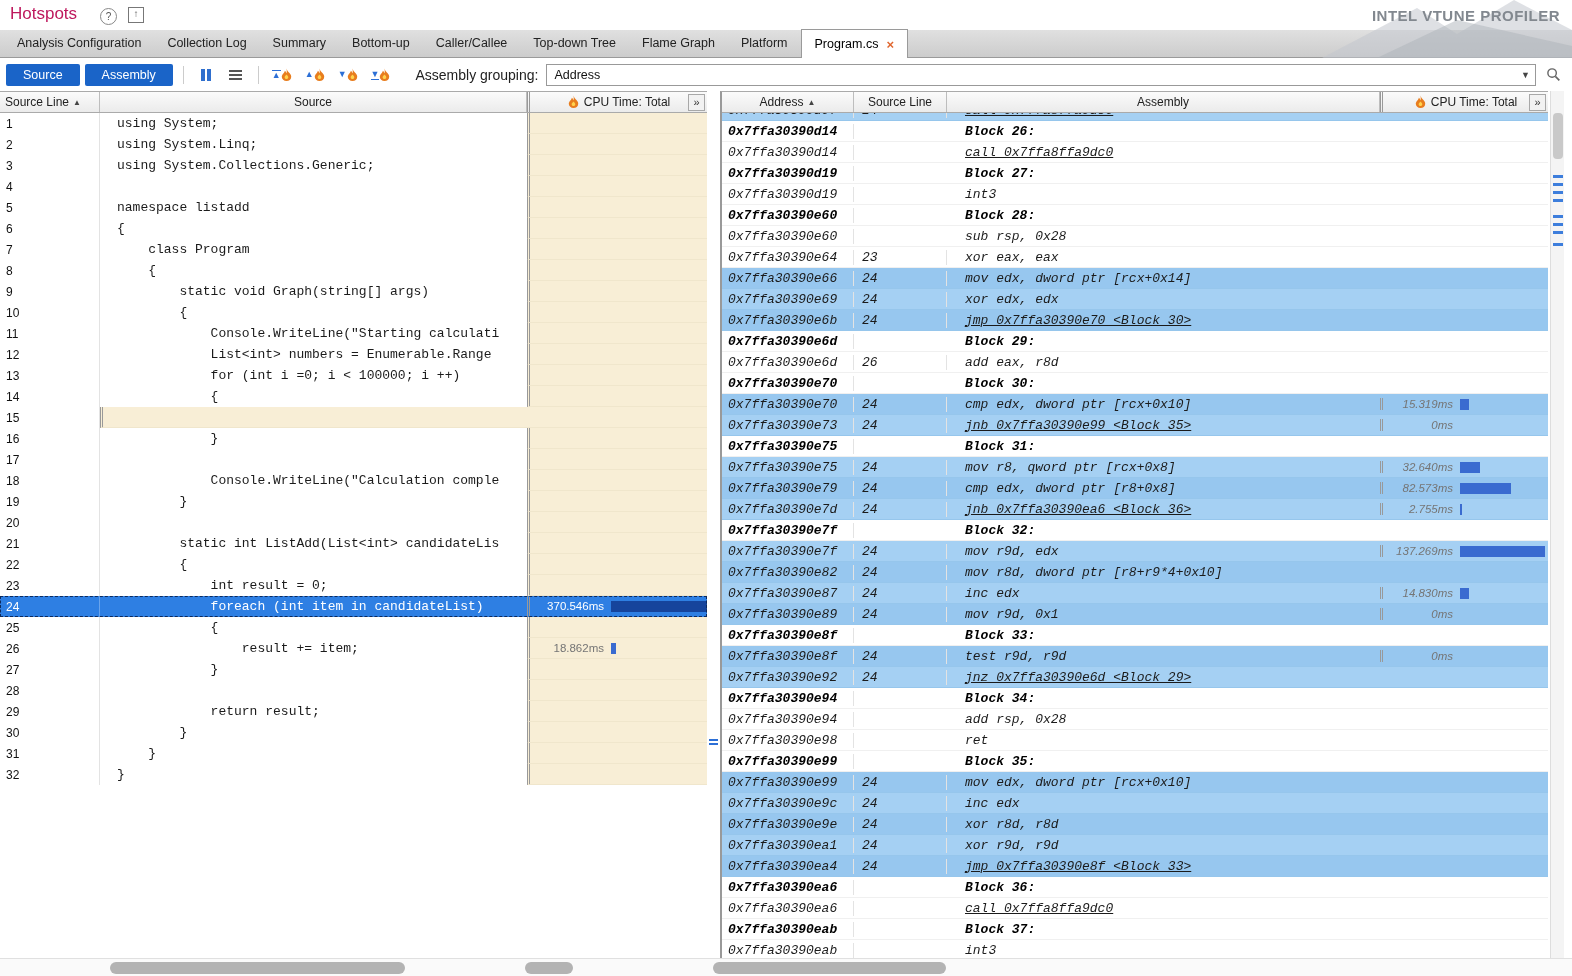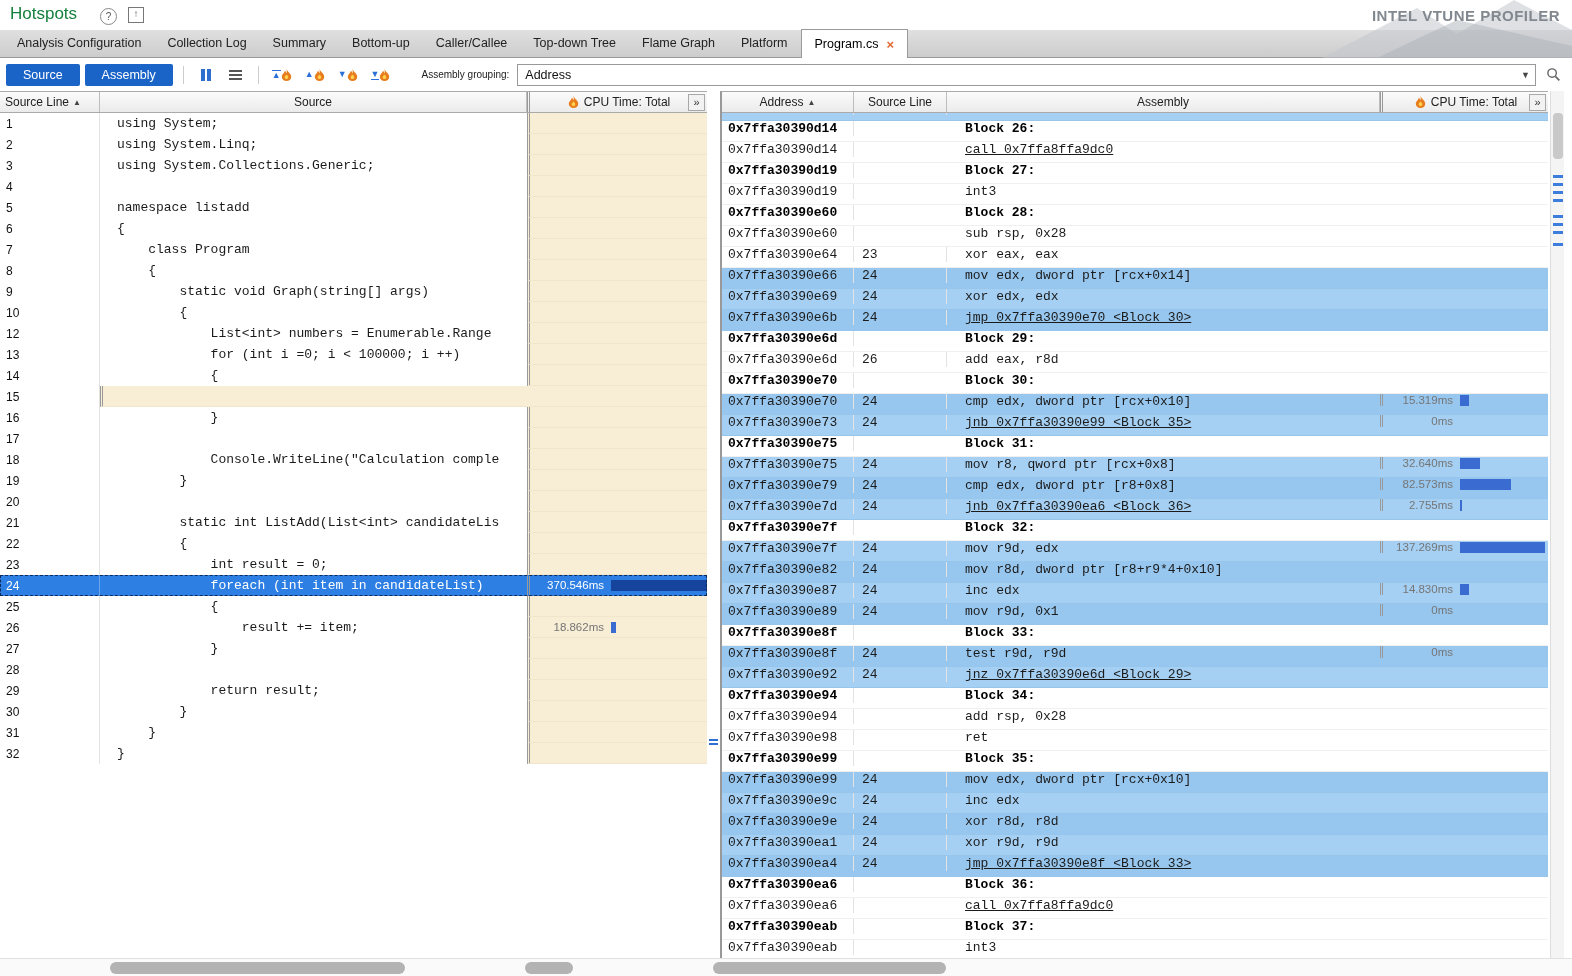--- a/index.html
+++ b/index.html
@@ -1,21 +1,21 @@
 <!DOCTYPE html>
 <html style="--sel: #2e7fe3; --hl: #a5d0f3; --hl2: #97c7ef; --beige: #f8eed6; --bar: #3a6bd0; --barSel: #16449c; --accent: #1a64c8; --close: #e0662e;"><head>
 <meta charset="utf-8">
 <style>
   html,body{margin:0;padding:0;width:1572px;height:976px;overflow:hidden;
     font-family:"Liberation Sans",sans-serif;background:#fff;}
   .app{position:relative;width:1572px;height:976px;overflow:hidden;}
 
   
   .hdr{position:absolute;left:0;top:0;right:0;height:30px;background:#fff;}
-  .title{position:absolute;left:10px;top:4px;font-size:17px;color:#15803d;}
+  .title{position:absolute;left:10px;top:4px;font-size:17px;color:#be185d;}
   .help{position:absolute;left:100px;top:8px;width:15px;height:15px;border:1px solid #888;
     border-radius:50%;font-size:10px;color:#555;display:flex;align-items:center;justify-content:center;}
   .copyic{position:absolute;left:128px;top:7px;width:14px;height:14px;border:1px solid #777;
     background:#fff;display:flex;align-items:flex-start;justify-content:center;}
   .copyic .arr{font-size:10px;color:#555;line-height:12px;}
   .watermark{position:absolute;right:0;top:0;z-index:3;pointer-events:none;}
   .brand{position:absolute;right:12px;top:7px;z-index:4;font-size:15px;font-weight:bold;
     letter-spacing:.5px;color:#82888f;}
 
   
@@ -34,21 +34,21 @@
     display:flex;align-items:center;border-radius:2px;margin-right:1px;}
   .tbicon{height:22px;min-width:26px;display:flex;align-items:center;justify-content:center;gap:2px;}
   .pbar{width:4px;height:12px;background:#2f6fce;display:inline-block;}
   .stack{display:flex;flex-direction:column;gap:2px;}
   .stack i{width:13px;height:2px;background:#555;display:block;}
   .sep{width:1px;height:18px;background:#ccc;margin:0 5px;}
   .flamebtn{display:flex;align-items:center;height:22px;padding:0 4px;}
   .navarr{color:#2c6fd6;font-size:9px;font-weight:bold;margin-right:-1px;line-height:9px;}
   .navarr.top{border-top:1.5px solid #2c6fd6;}
   .navarr.bot{border-bottom:1.5px solid #2c6fd6;}
-  .grouplabel{font-size:10px;color:#222;margin-left:22px;margin-right:4px;white-space:nowrap;}
+  .grouplabel{font-size:14px;color:#222;margin-left:16px;margin-right:4px;white-space:nowrap;}
   .select{flex:1;height:22px;border:1px solid #999;background:#fff;display:flex;align-items:center;
     padding-left:7px;font-size:12.5px;color:#111;box-sizing:border-box;}
   .caret{margin-left:auto;padding-right:5px;color:#444;font-size:9px;}
   .searchbtn{width:26px;height:22px;display:flex;align-items:center;justify-content:center;}
 
   
   .workspace{position:absolute;left:0;top:91px;right:0;bottom:18px;}
   .panel{position:absolute;top:0;bottom:0;border-top:1px solid #aaa;background:#fff;overflow:hidden;}
   .panel.left{left:0;width:707px;border-right:1px solid #999;}
   .panel.right{left:720px;width:828px;border-left:2px solid #999;box-sizing:border-box;}
@@ -77,22 +77,22 @@
   .time{width:66px;flex:none;text-align:right;font-family:"Liberation Sans",sans-serif;
     font-size:11.5px;color:#757575;}
   .bar{height:11px;margin-left:7px;background:var(--bar);flex:none;}
   .srow.sel{background:var(--sel);color:#fff;outline:1.5px dashed #0d2a5c;outline-offset:-1.5px;z-index:2;position:relative;}
   .srow.sel .sl{color:#fff;border-right-color:#6aa4ec;}
   .srow.sel .scpu{background:var(--sel);border-bottom-color:var(--sel);}
   .srow.sel .time{color:#fff;}
   .srow.sel .bar{background:var(--barSel);}
 
   
-  .arow{display:flex;height:21px;align-items:flex-start;font-family:"Liberation Mono",monospace;
-    font-size:13px;color:#1b1b1b;border-bottom:1px solid #f0f0f0;box-sizing:border-box;background:#fff;}
+  .arow{display:flex;height:21px;align-items:center;font-family:"Liberation Mono",monospace;
+    font-size:13px;color:#1b1b1b;border-bottom:1px solid #f0f0f0;box-sizing:border-box;background:#fff;font-style:italic;}
   .aa{width:132px;flex:none;display:flex;align-items:center;padding-left:6px;
     border-right:1px solid #e3e3e3;box-sizing:border-box;overflow:hidden;white-space:pre;}
   .al{width:93px;flex:none;display:flex;align-items:center;padding-left:8px;
     border-right:1px solid #e3e3e3;box-sizing:border-box;}
   .aasm{width:433px;flex:none;display:flex;align-items:center;padding-left:18px;white-space:pre;
     overflow:hidden;box-sizing:border-box;}
   .acpu{flex:1;display:flex;align-items:center;border-left:3px double #999;
     background:var(--beige);padding-left:4px;box-sizing:border-box;}
   .arow.block .aa,.arow.block .aasm{font-weight:bold;color:#000;}
   .arow.hl{background:var(--hl);border-bottom-color:#96c6ec;}
@@ -280,20 +280,25 @@
             <div class="sl">9</div>
             <div class="sc">        static void Graph(string[] args)</div>
             <div class="scpu"></div>
           </div>
           <div class="srow">
             <div class="sl">10</div>
             <div class="sc">        {</div>
             <div class="scpu"></div>
           </div>
           <div class="srow">
+            <div class="sl">11</div>
+            <div class="sc">            Console.WriteLine("Starting calculati</div>
+            <div class="scpu"></div>
+          </div>
+          <div class="srow">
             <div class="sl">12</div>
             <div class="sc">            List&lt;int&gt; numbers = Enumerable.Range</div>
             <div class="scpu"></div>
           </div>
           <div class="srow">
             <div class="sl">13</div>
             <div class="sc">            for (int i =0; i &lt; 100000; i ++)</div>
             <div class="scpu"></div>
           </div>
           <div class="srow">

